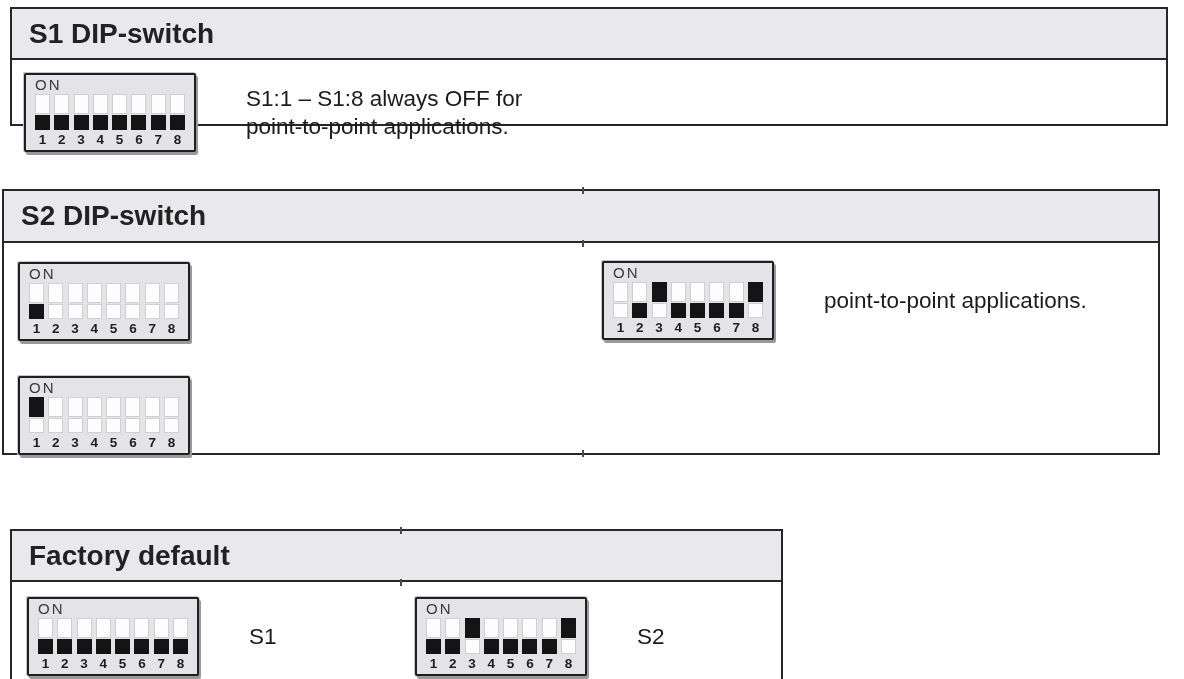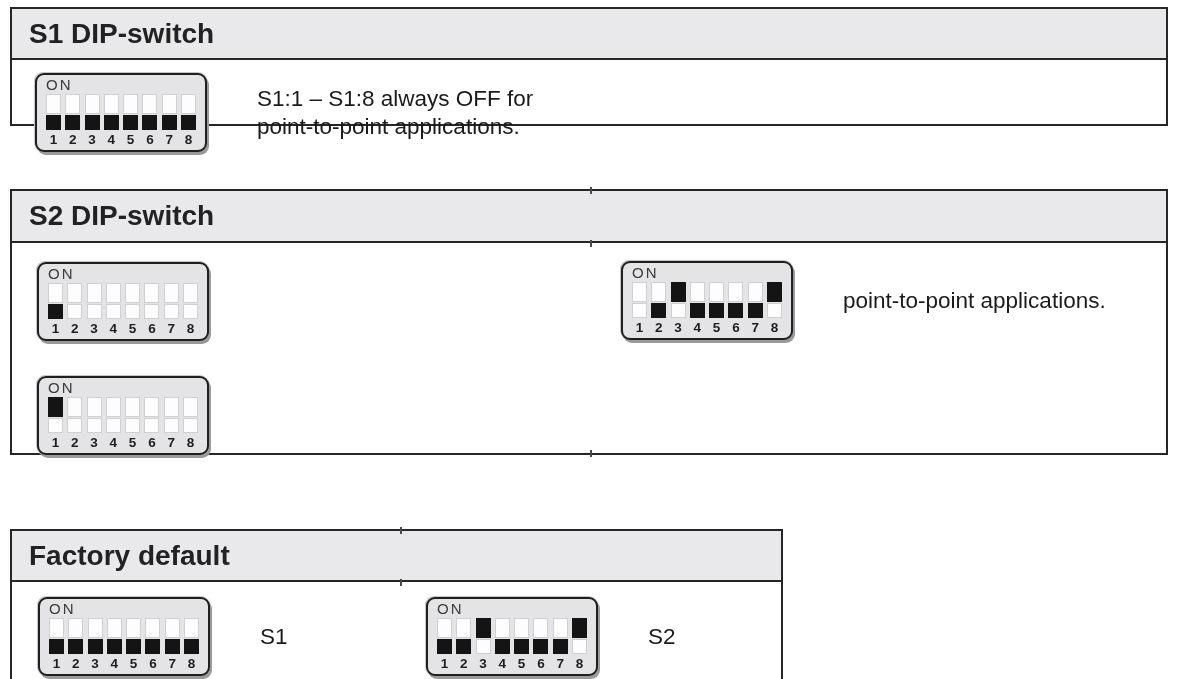--- a/index.html
+++ b/index.html
@@ -12,41 +12,40 @@
   body{
     width:1184px;height:679px;overflow:hidden;position:relative;
     background:var(--page-bg);
     font-family:"Liberation Sans","DejaVu Sans",sans-serif;
     color:var(--text-color);
   }
   .box{
     position:absolute;border:2px solid var(--border-color);background:#fff;
   }
   .box.sec1{left:10px;top:7px;width:1158px;height:119px;}
-  .box.sec2{left:10px;top:189px;width:1158px;height:266px;}
+  .box.sec2{left:2px;top:189px;width:1158px;height:266px;}
   .box.sec3{left:10px;top:529px;width:773px;height:165px;}
   .box-header{
     background:var(--header-bg);border-bottom:2px solid var(--border-color);
     height:51px;display:flex;align-items:center;
   }
   .sec2 .box-header{height:52px;}
   .box-title{
     margin:0;padding:0 0 0 17px;font-size:28px;font-weight:bold;
     color:#222;letter-spacing:0;line-height:1;
   }
   .diagram{
     position:absolute;display:flex;align-items:center;gap:11px;
   }
   
   .dip{
     position:relative;width:172px;height:79px;flex-shrink:0;
     background:var(--dip-body-bg);
-    border:2px solid #1f1f1f;border-radius:9px;
+    border:2px solid #1f1f1f;border-radius:2px;
     box-shadow:2px 3px 0 #9a9a9a, -1px -1px 0 #c6c6c8, 0 0 0 1px #d9d9db;
-    margin-left:11px;
   }
   .dip-on{
     position:absolute;top:2px;left:9px;font-size:15px;line-height:16px;
     letter-spacing:2px;color:#3a3a3a;font-weight:400;
   }
   .dip-row{
     position:absolute;left:9px;right:9px;top:19px;
     display:flex;justify-content:space-between;
   }
   .dip-col{display:flex;flex-direction:column;align-items:center;width:15px;}

